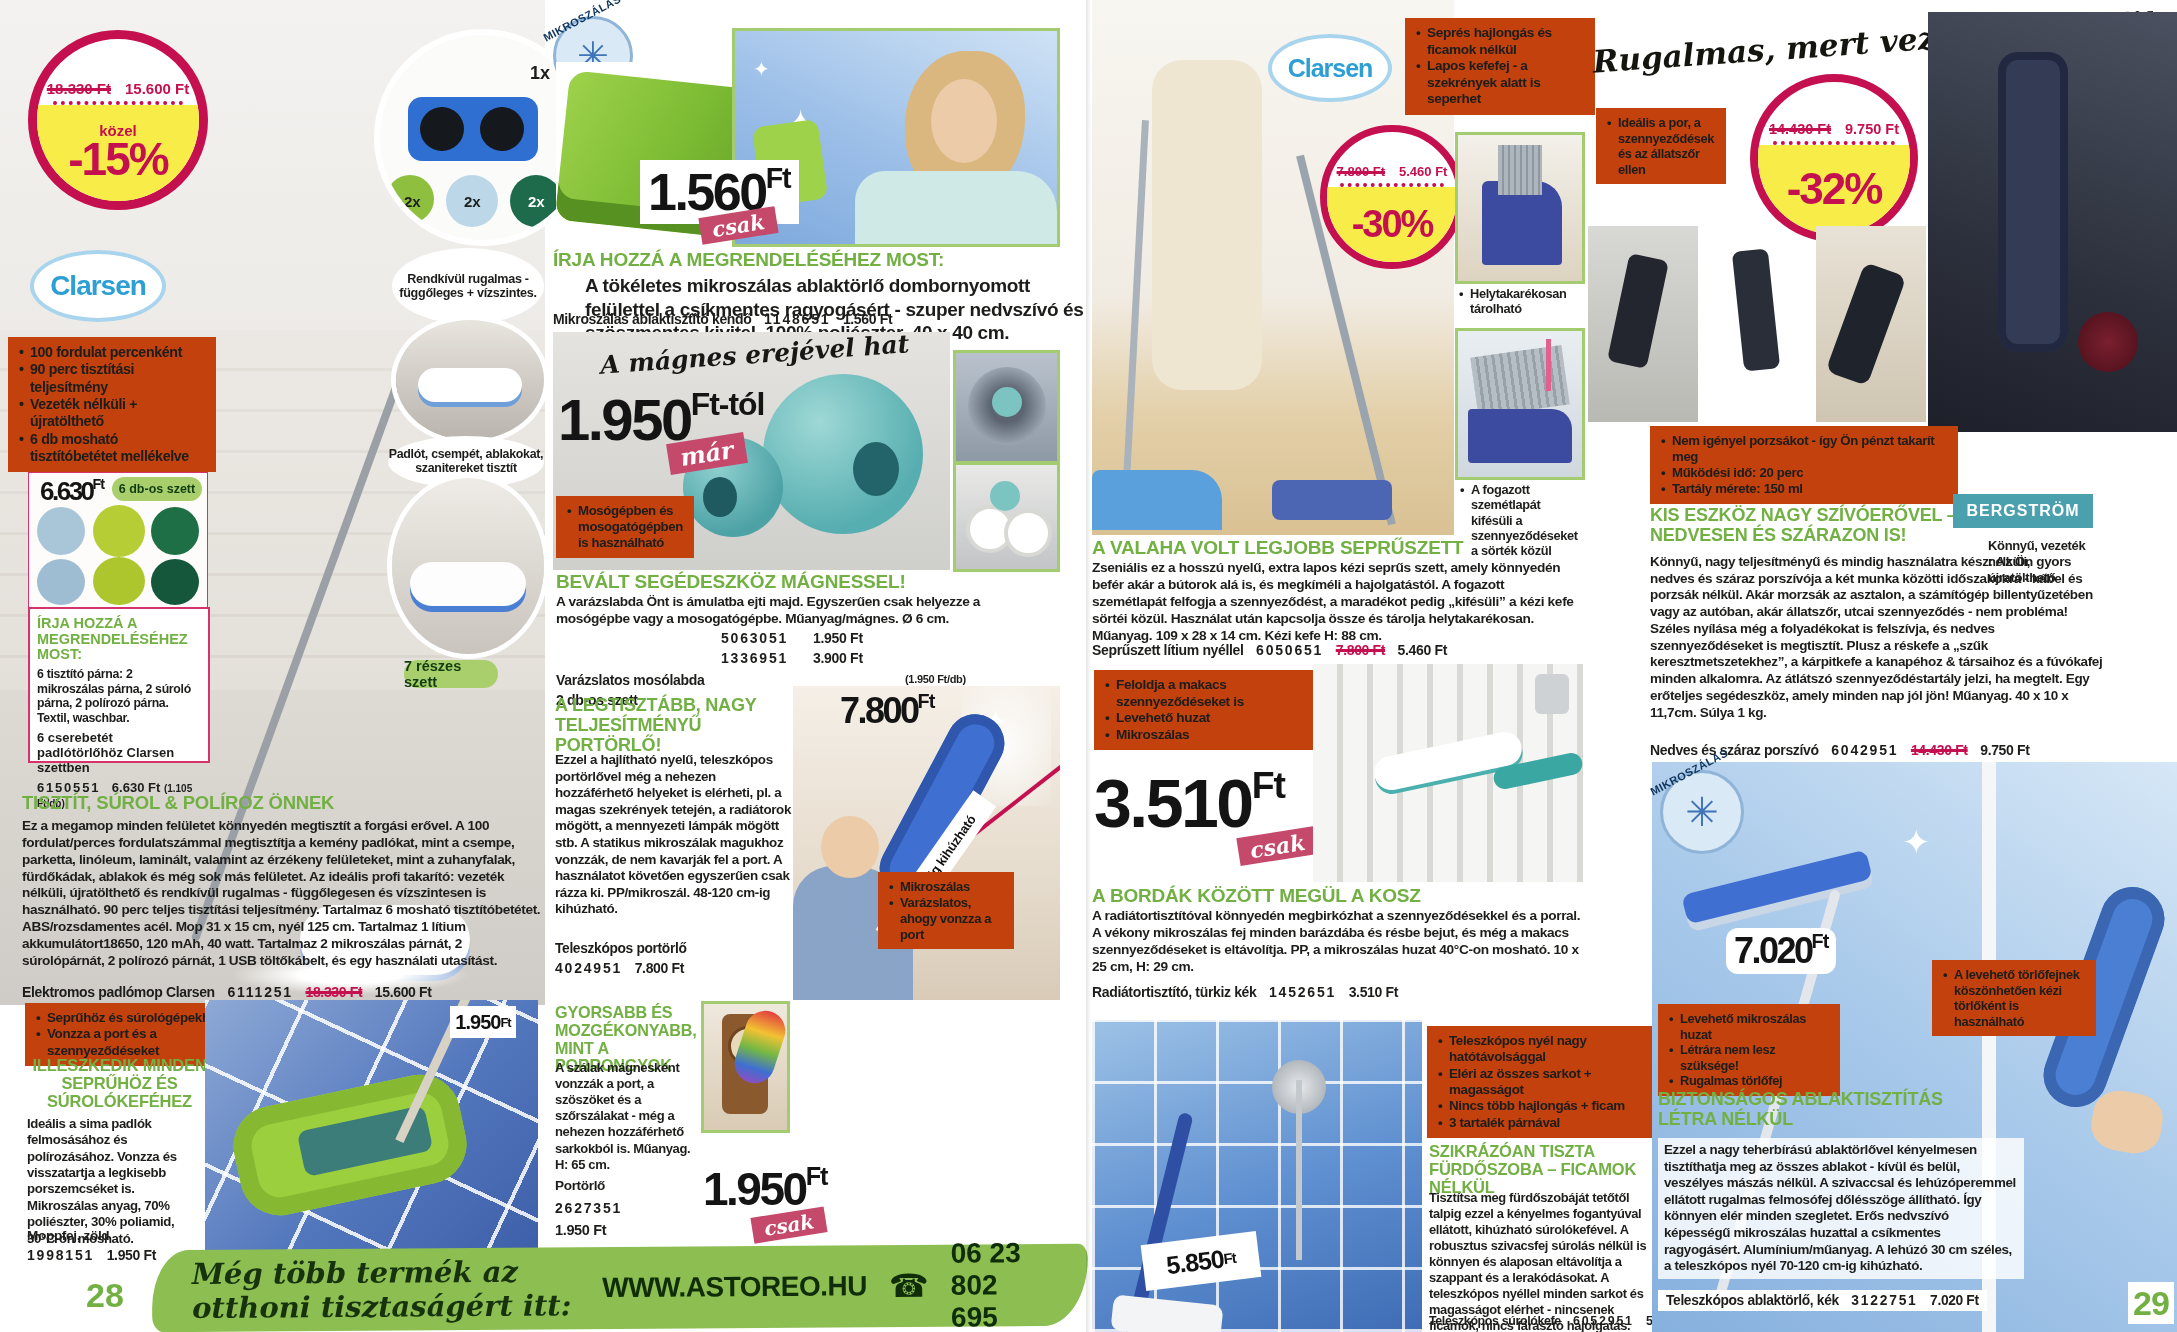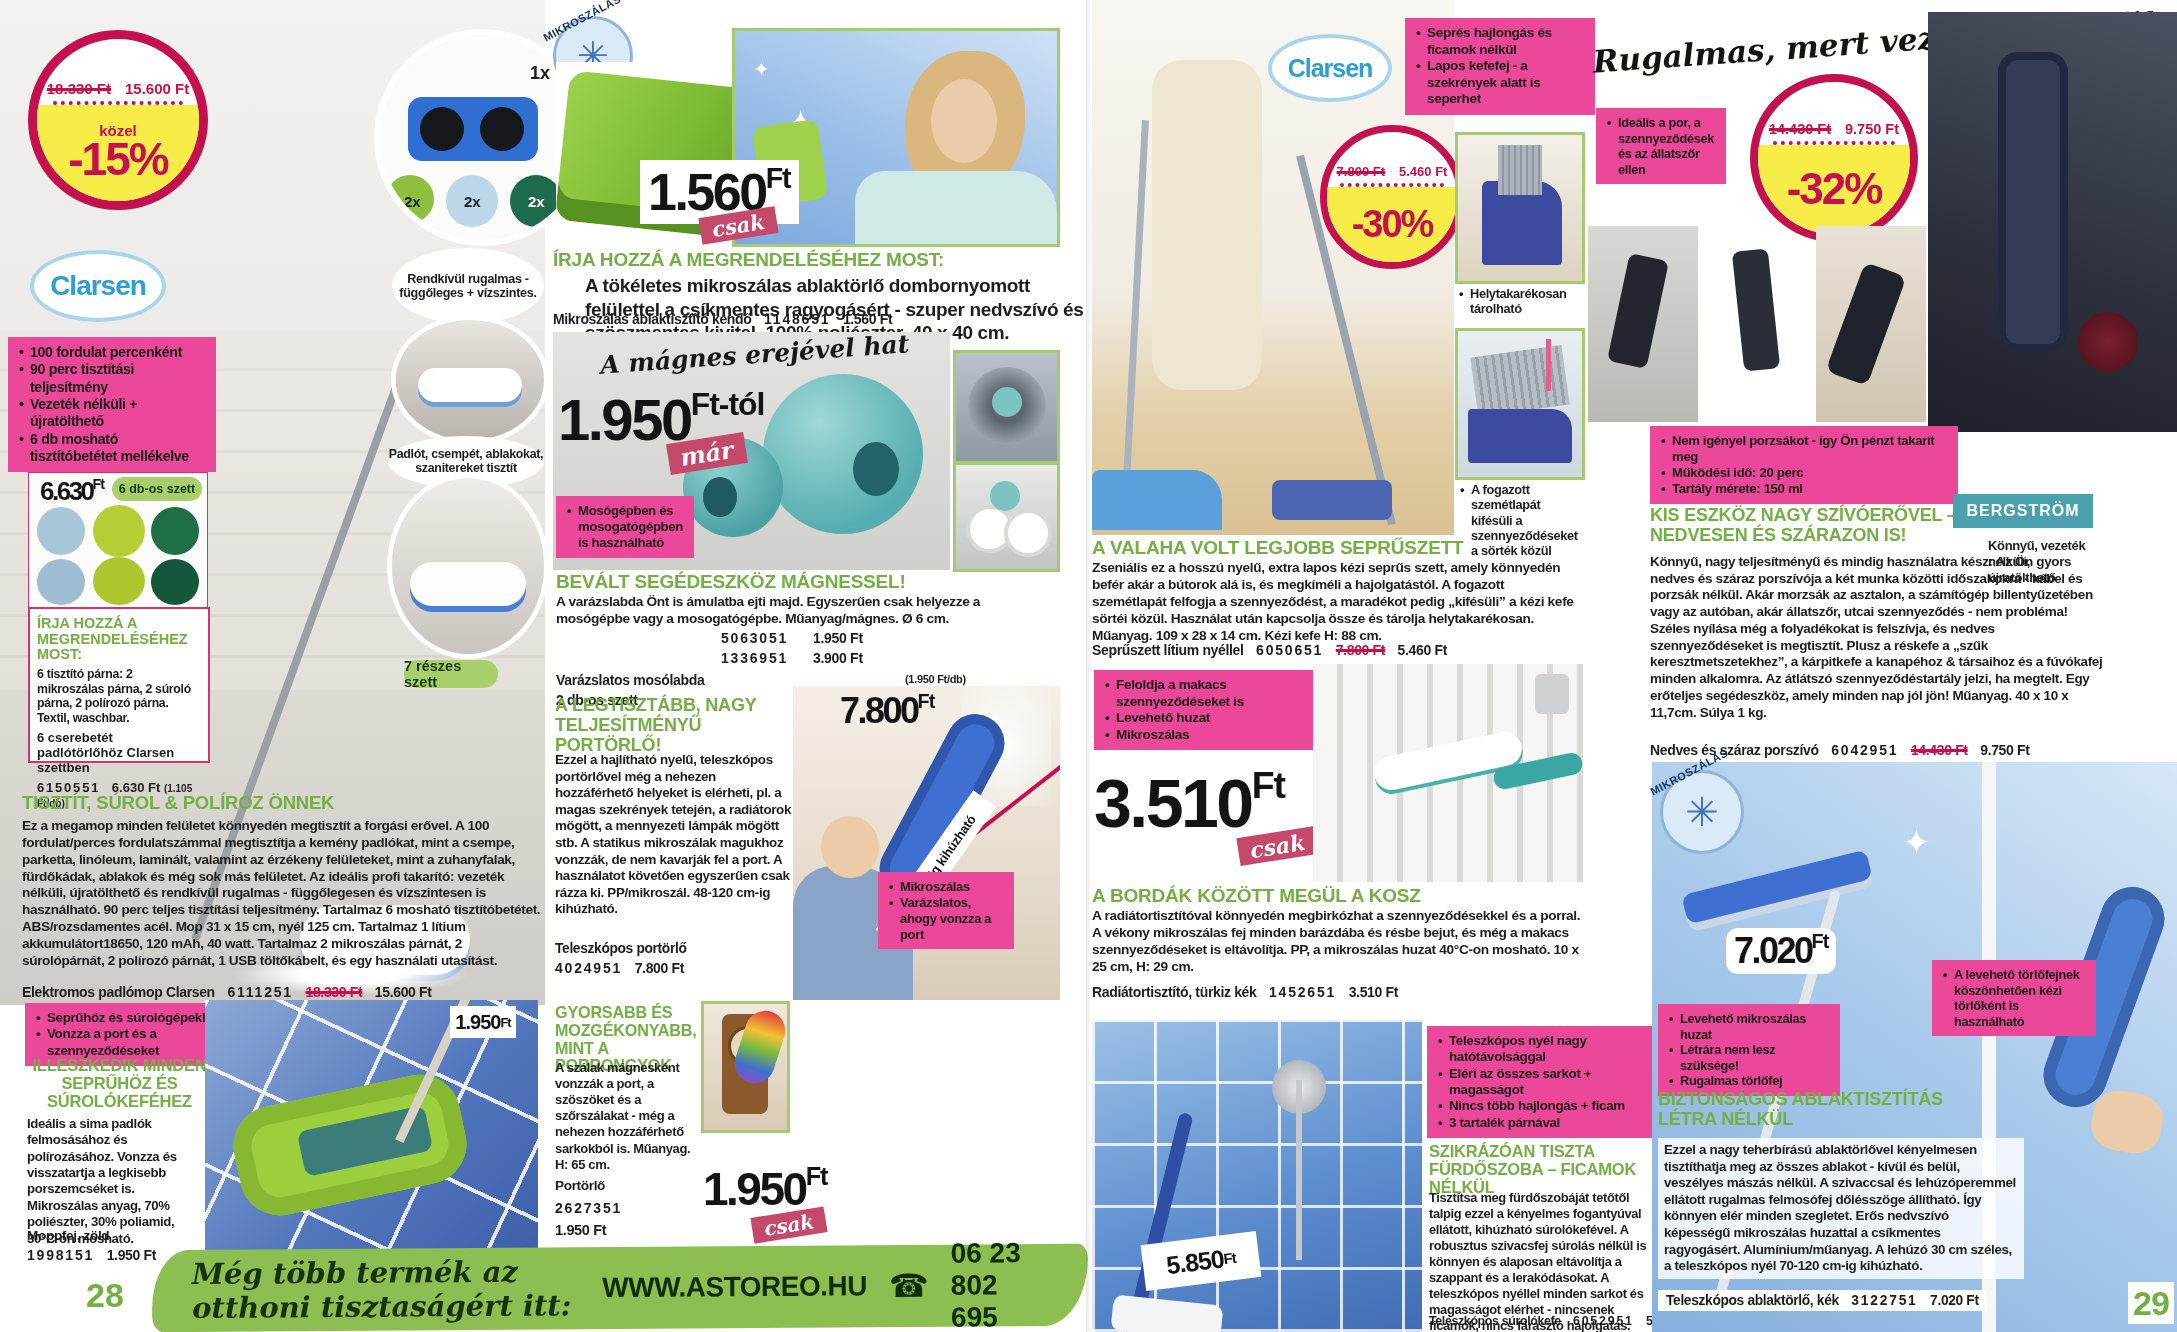--- a/index.html
+++ b/index.html
@@ -7,21 +7,21 @@
         font-family:"Liberation Sans",sans-serif;color:#1d1d1b;}
   .abs{position:absolute;}
   
   .t{position:absolute;font-weight:700;letter-spacing:-0.35px;line-height:1.24;color:#1d1d1b;}
   .h{position:absolute;font-weight:800;letter-spacing:-0.2px;line-height:1.1;color:#72b043;}
   .code{letter-spacing:1.8px;}
   .strike{color:#c5104f;text-decoration:line-through;text-decoration-thickness:2.5px;margin-right:8px;}
   .p span{margin-right:9px;}
   .p b{font-weight:800;}
   
-  .b{position:absolute;background:#ec4899;padding:7px 9px 7px 9px;font-weight:700;
+  .b{position:absolute;background:#c2410c;padding:7px 9px 7px 9px;font-weight:700;
      letter-spacing:-0.35px;line-height:1.22;color:#1d1d1b;}
   .b .li{position:relative;padding-left:13px;}
   .b .li::before{content:"•";position:absolute;left:2px;}
   .plain .li{position:relative;padding-left:13px;font-weight:700;letter-spacing:-0.35px;line-height:1.2;}
   .plain .li::before{content:"•";position:absolute;left:2px;}
   
   .badge{position:absolute;border-radius:50%;border:9px solid #c5104f;background:#fff;
          overflow:hidden;display:flex;flex-direction:column;text-align:center;}
   .badge .bt{flex:0 0 36%;display:flex;align-items:flex-end;justify-content:center;gap:6px;
              padding-bottom:4px;color:#c5104f;font-weight:800;}

